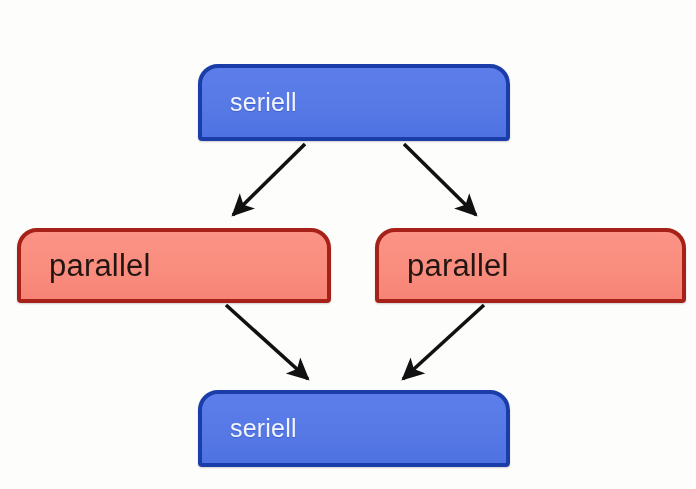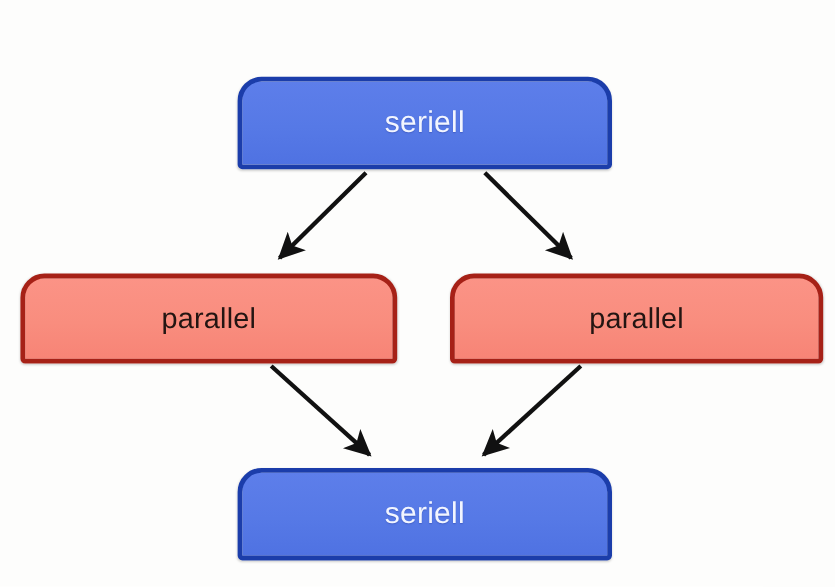--- a/index.html
+++ b/index.html
@@ -24,27 +24,28 @@
     top: 0;
     width: 696px;
     height: 489px;
     pointer-events: none;
   }
   .node {
     position: absolute;
     box-sizing: border-box;
     display: flex;
     align-items: center;
-    justify-content: center;
+    justify-content: flex-start;
     border-style: solid;
     border-radius: 20px 20px 4px 4px;
     text-align: center;
     line-height: 1;
     letter-spacing: 0.2px;
     z-index: 3;
+    padding-left: 28px;
   }
   .node-serial {
     background: linear-gradient(180deg, #5d7eea 0%, #5679e6 55%, #4f72e2 100%);
     border-color: #1b3daa;
     border-width: 4px;
     color: #f2f5ff;
     text-shadow: 0 1px 1px rgba(30,50,140,0.35);
     box-shadow: 0 1px 2px rgba(0,0,0,0.18);
   }
   .node-parallel {
@@ -53,21 +54,21 @@
     border-width: 4px;
     color: #231512;
     box-shadow: 0 1px 2px rgba(0,0,0,0.18);
   }
   .node-label {
     font-size: 25px;
     font-weight: 400;
     pointer-events: none;
   }
   .node-serial .node-label { font-size: 25px; }
-  .node-parallel .node-label { font-size: 24px; }
+  .node-parallel .node-label { font-size: 31px; }
 </style>
 </head>
 <body>
 
 <div id="canvas" style="background: rgb(253, 253, 252);">
 
   <svg id="edge-layer" viewBox="0 0 696 489" xmlns="http://www.w3.org/2000/svg">
     <defs>
       <marker id="arrowhead" markerWidth="7" markerHeight="7" refX="5.6" refY="3" orient="auto" markerUnits="strokeWidth">
         <path d="M 0 0 L 6.2 3 L 0 6 L 1.5 3 Z" fill="#111111"></path>

